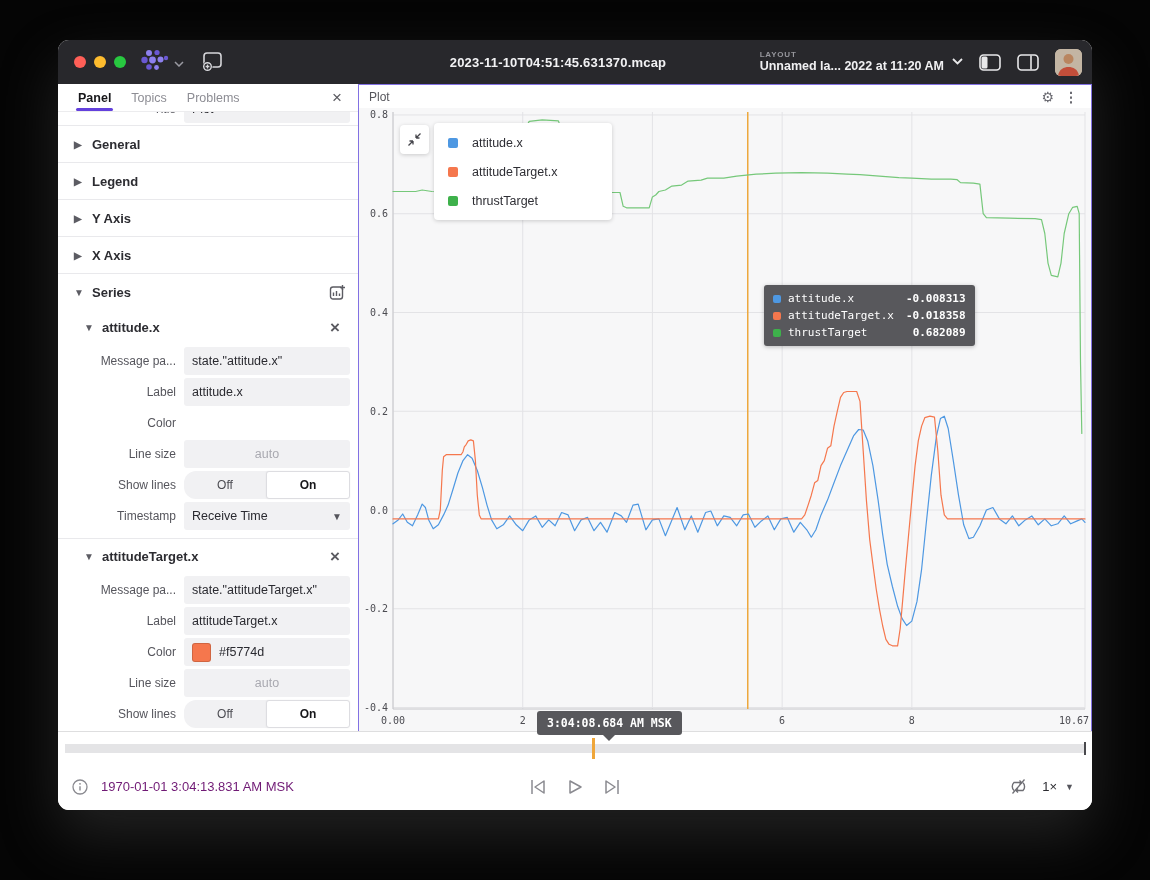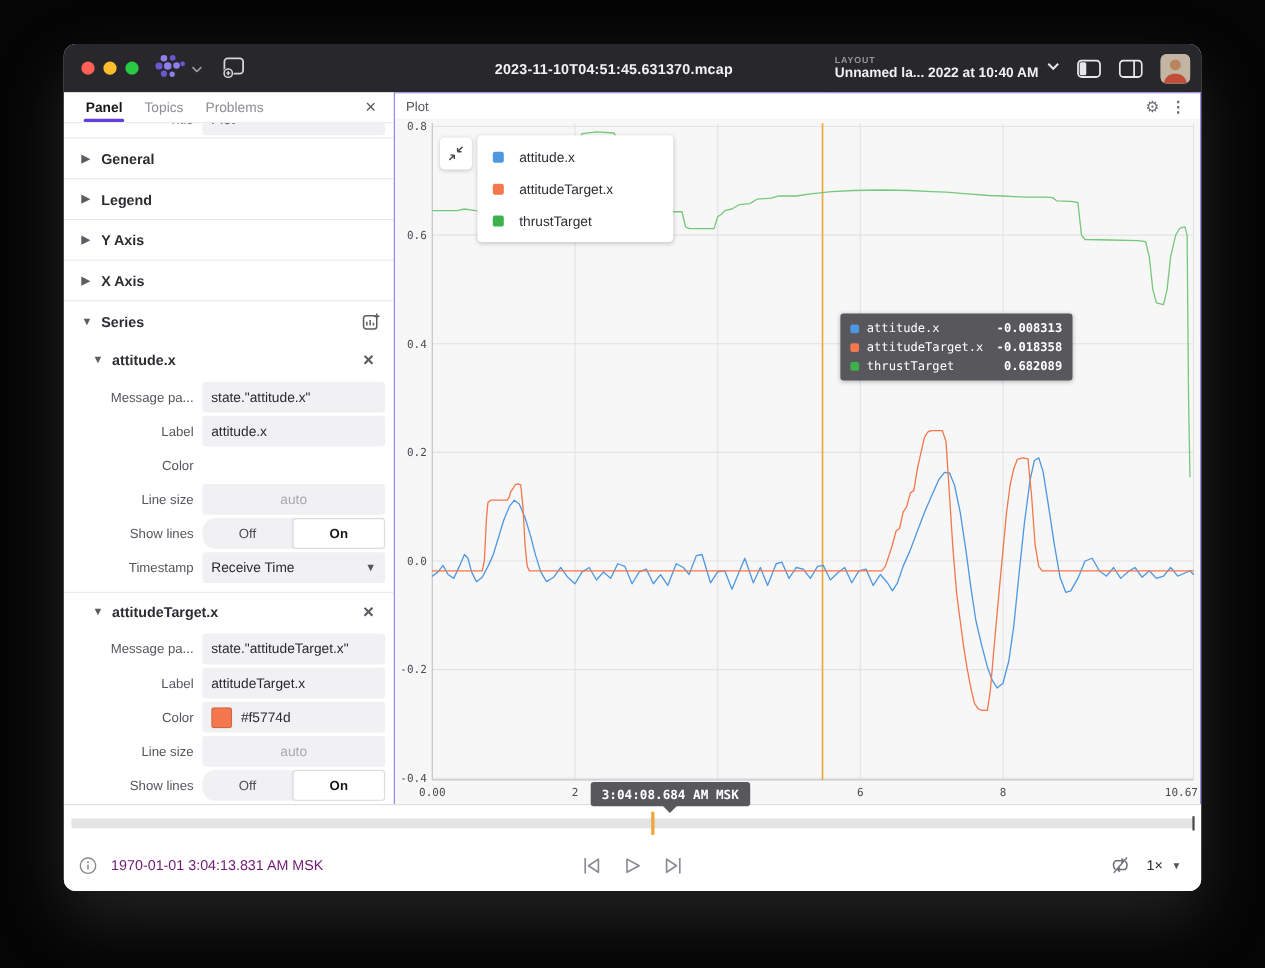--- a/index.html
+++ b/index.html
@@ -61,22 +61,22 @@
   .legend-row{display:flex;align-items:center;height:29px;padding:0 14px;font-size:12.5px;color:#2e2e34;cursor:pointer;}
   .legend-sw{width:10px;height:10px;border-radius:2px;margin-right:14px;flex:none;}
   .collapse-btn{position:absolute;left:41px;top:17px;width:29px;height:29px;background:#fff;border-radius:4px;
     box-shadow:0 1px 4px rgba(0,0,0,.18);display:flex;align-items:center;justify-content:center;cursor:pointer;z-index:5;}
   .tooltip{position:absolute;left:405px;top:177px;background:#58585c;border-radius:3px;padding:5px 9px;z-index:6;
     font-family:"DejaVu Sans Mono",monospace;font-size:11px;color:#fff;box-shadow:0 1px 4px rgba(0,0,0,.25);}
   .tooltip-row{display:flex;align-items:center;height:17px;}
   .tt-sw{width:8px;height:8px;border-radius:2px;margin-right:7px;flex:none;}
   .tt-label{width:118px;}
   .tt-val{font-weight:700;text-align:right;flex:1;}
-  .time-tip{position:absolute;left:178px;top:603px;background:#58585c;border-radius:3px;height:22px;z-index:7;
-    display:flex;align-items:center;padding:0 10px;color:#fff;font-family:"DejaVu Sans Mono",monospace;font-size:11.5px;font-weight:700;white-space:nowrap;}
+  .time-tip{position:absolute;left:178px;top:603px;background:#58585c;border-radius:3px;height:14px;z-index:7;
+    display:flex;align-items:center;padding:5px 10px;color:#fff;font-family:"DejaVu Sans Mono",monospace;font-size:11.5px;font-weight:700;white-space:nowrap;}
   .time-tip::after{content:"";position:absolute;left:50%;bottom:-6px;transform:translateX(-50%);
     border-left:7px solid transparent;border-right:7px solid transparent;border-top:7px solid #58585c;}
   
   .bottombar{position:absolute;left:0;right:0;bottom:0;height:78px;background:#fff;border-top:1px solid #dededf;}
   .scrub{position:relative;height:32px;}
   .scrub-track{position:absolute;left:7px;right:6px;top:12px;height:9px;background:#e4e4e6;cursor:pointer;}
   .scrub-playhead{position:absolute;left:534px;top:6px;width:3px;height:21px;background:#efa63a;z-index:2;cursor:ew-resize;}
   .scrub-end{position:absolute;right:6px;top:10px;width:2px;height:13px;background:#4a4a4e;}
   .controls{position:relative;height:45px;}
   .pb-left{position:absolute;left:14px;top:0;height:100%;display:flex;align-items:center;gap:13px;}
@@ -123,21 +123,21 @@
         <circle cx="7.5" cy="15.5" r="5" fill="#28282c"></circle>
         <circle cx="7.5" cy="15.5" r="3.8" fill="none" stroke="#d6d6da" stroke-width="1.4"></circle>
         <path d="M7.5 13.6v3.8M5.6 15.5h3.8" stroke="#d6d6da" stroke-width="1.3"></path>
       </svg>
     </span>
     <div class="tb-title">2023-11-10T04:51:45.631370.mcap</div>
     <div class="tb-right">
       <div class="layout-block">
         <div class="layout-lines">
           <span class="layout-label">LAYOUT</span>
-          <span class="layout-name">Unnamed la... 2022 at 10:40 AM</span>
+          <span class="layout-name">Unnamed la... 2022 at 11:20 AM</span>
         </div>
         <span>
           <svg width="11" height="7" viewBox="0 0 11 7">
               <path d="M1 1l4.5 4.5L10 1" stroke="#e8e8ea" stroke-width="1.8" fill="none"></path>
             </svg>
         </span>
       </div>
       <span class="icon-btn">
         <svg width="22" height="17" viewBox="0 0 22 17">
           <rect x="1" y="1" width="20" height="15" rx="3.5" fill="none" stroke="#e8e8ea" stroke-width="1.6"></rect>

